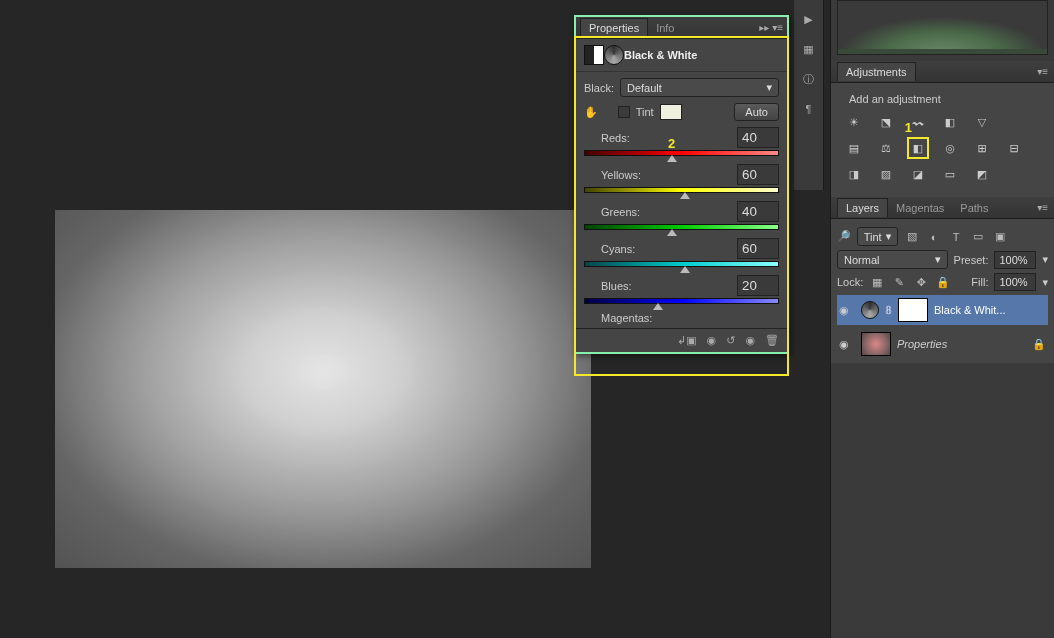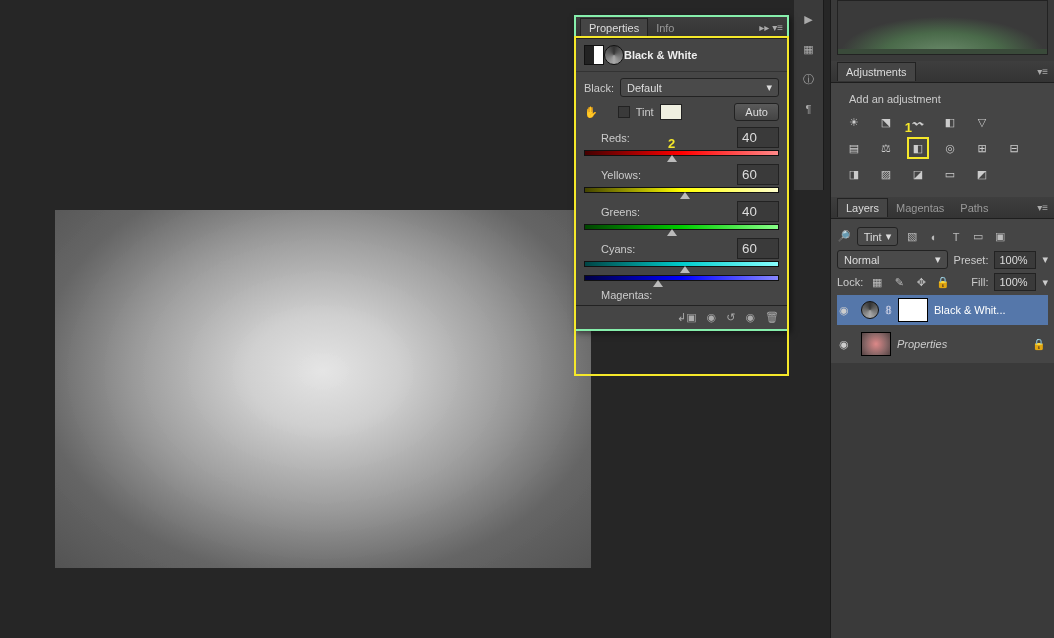--- a/index.html
+++ b/index.html
@@ -138,20 +138,24 @@
           <div class="slider-label-row">
             <span>Cyans:</span>
             <span class="slider-val"><input class="num-input" value="60" style=""></span>
           </div>
           <div class="slider-track">
             <div class="gradient g-cyan"></div>
             <div class="thumb-handle" style="left:52%"></div>
           </div>
         </div>
         <div class="slider-group">
+          <div class="slider-label-row">
+            <span>Blues:</span>
+            <span class="slider-val"><input class="num-input" value="20" style=""></span>
+          </div>
           <div class="slider-track">
             <div class="gradient g-blue"></div>
             <div class="thumb-handle" style="left:38%"></div>
           </div>
         </div>
       </div>
     <div class="slider-label-row">
       <span>Magentas:</span>
     </div>
   </div>

